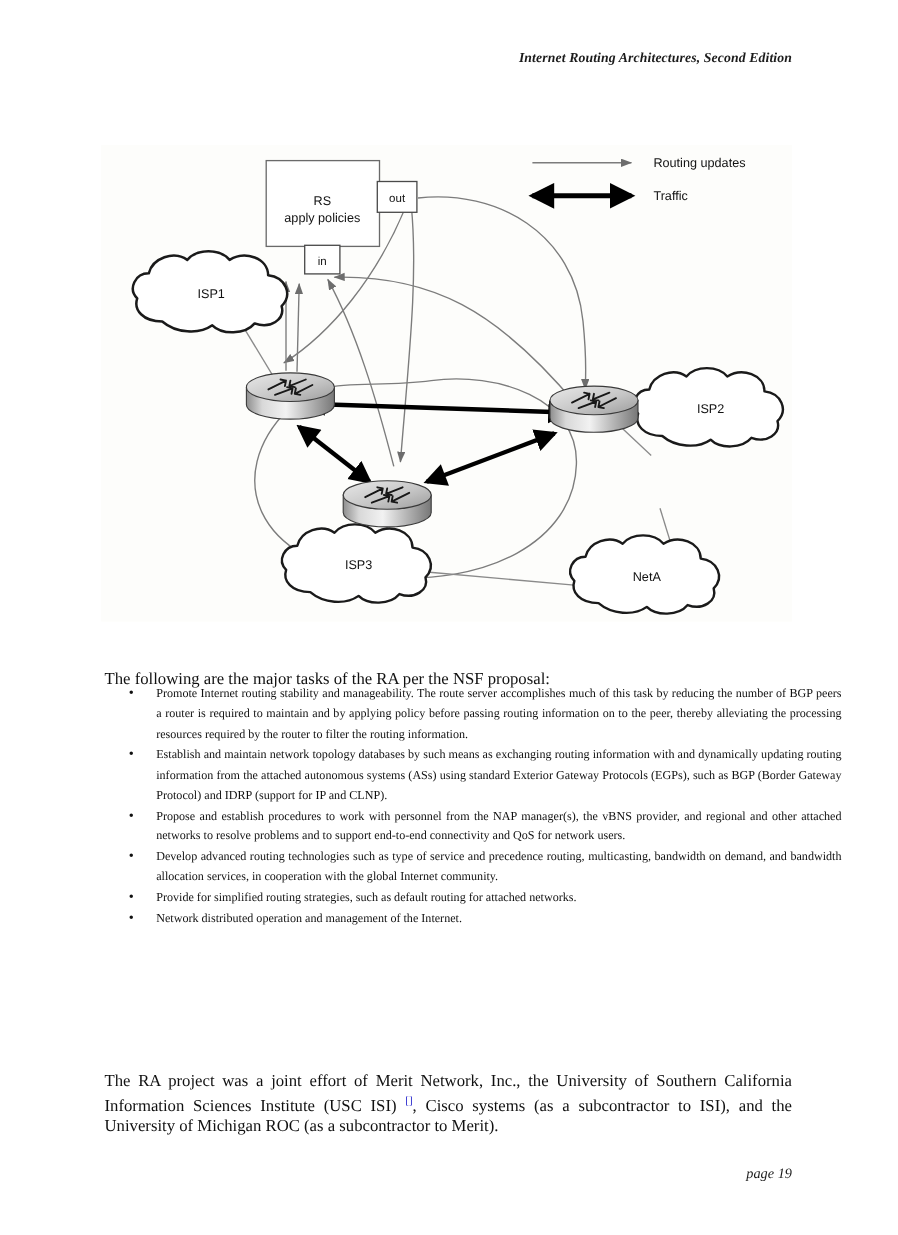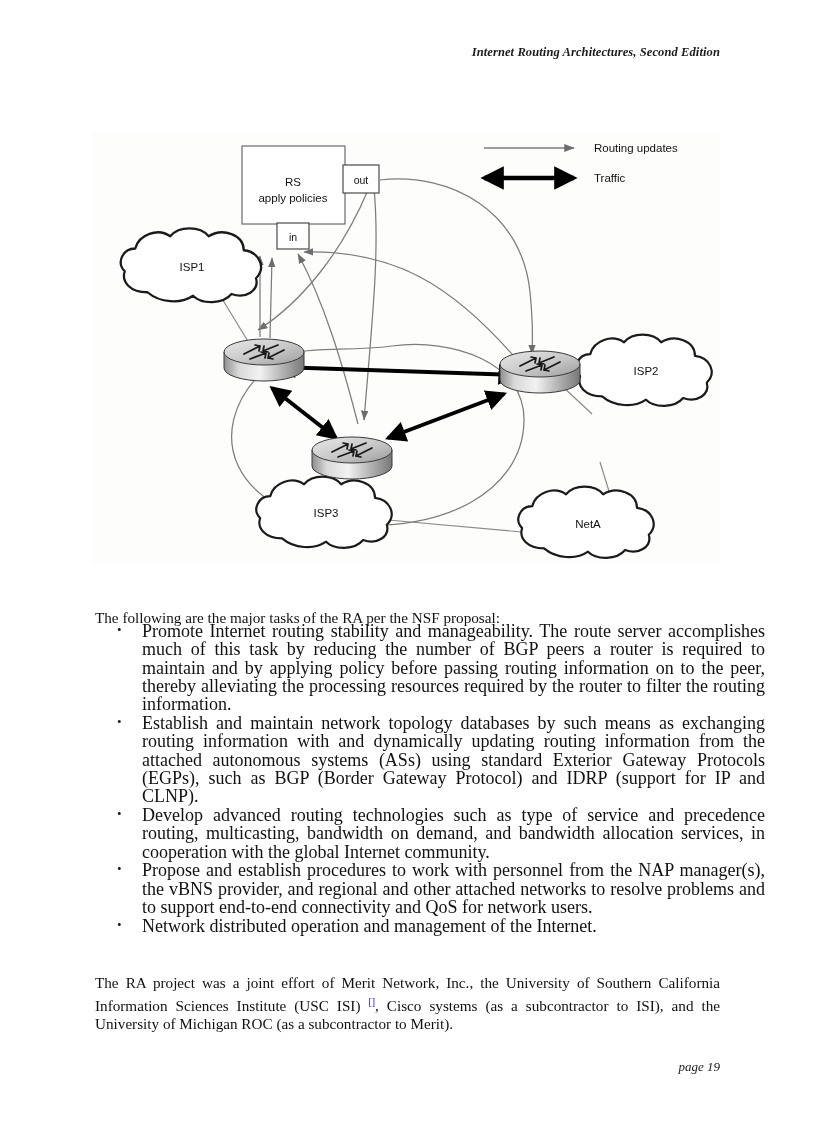--- a/index.html
+++ b/index.html
@@ -79,21 +79,21 @@
     left: 95px;
     top: 622px;
     width: 625px;
     margin: 0;
     padding: 0 0 0 45px;
     list-style: none;
   }
   ul.task-list li {
     position: relative;
     font-family: "Liberation Serif", serif;
-    font-size: 18px;
+    font-size: 11px;
     line-height: 18.3px;
     text-align: justify;
     color: #111;
     margin: 0 0 0.5px 0;
     padding-left: 2px;
   }
   ul.task-list li::before {
     content: "\2022";
     position: absolute;
     left: -23px;
@@ -278,22 +278,23 @@
         <text class="dg-legend" x="502" y="50">Traffic</text>
       </g>
     </svg>
   </div>
 
   <div class="body-block lead-para">The following are the major tasks of the RA per the NSF proposal:</div>
 
   <ul class="task-list">
     <li>Promote Internet routing stability and manageability. The route server accomplishes much of this task by reducing the number of BGP peers a router is required to maintain and by applying policy before passing routing information on to the peer, thereby alleviating the processing resources required by the router to filter the routing information.</li>
     <li>Establish and maintain network topology databases by such means as exchanging routing information with and dynamically updating routing information from the attached autonomous systems (ASs) using standard Exterior Gateway Protocols (EGPs), such as BGP (Border Gateway Protocol) and IDRP (support for IP and CLNP).</li>
+    <li>Propose and establish procedures to work with personnel from the NAP manager(s), the vBNS provider, and regional and other attached networks to resolve problems and to support end-to-end connectivity and QoS for network users.</li>
     <li>Develop advanced routing technologies such as type of service and precedence routing, multicasting, bandwidth on demand, and bandwidth allocation services, in cooperation with the global Internet community.</li>
-    <li>Propose and establish procedures to work with personnel from the NAP manager(s), the vBNS provider, and regional and other attached networks to resolve problems and to support end-to-end connectivity and QoS for network users.</li>
+    <li>Provide for simplified routing strategies, such as default routing for attached networks.</li>
     <li>Network distributed operation and management of the Internet.</li>
   </ul>
 
   <div class="body-block closing-para">
     <span>The RA project was a joint effort of Merit Network, Inc., the University of Southern California Information Sciences Institute (USC ISI)&nbsp;</span><a class="footnote-link" href="#">[]</a><span>, Cisco systems (as a subcontractor to ISI), and the University of Michigan ROC (as a subcontractor to Merit).</span>
   </div>
 
   <div class="page-footer">page 19</div>
 
 </div>

